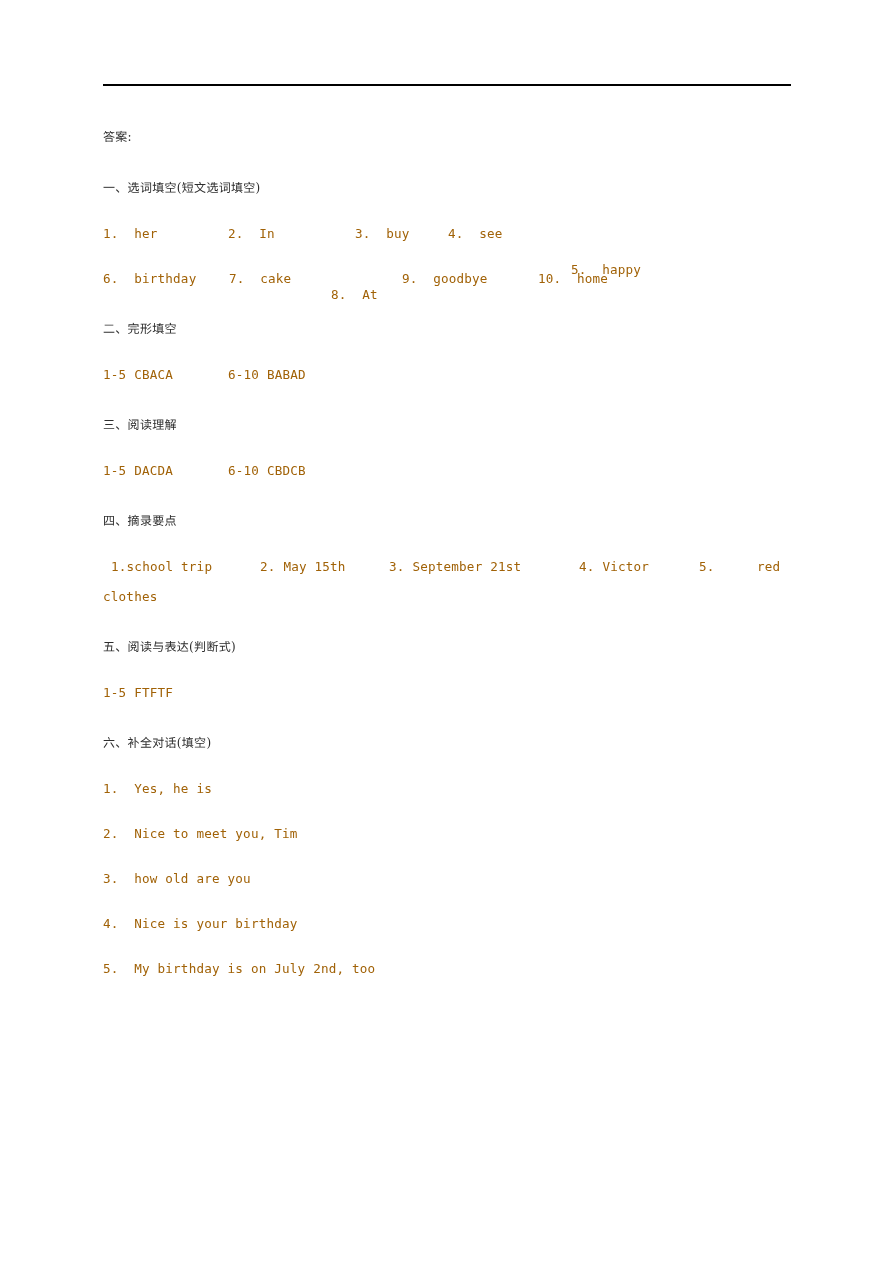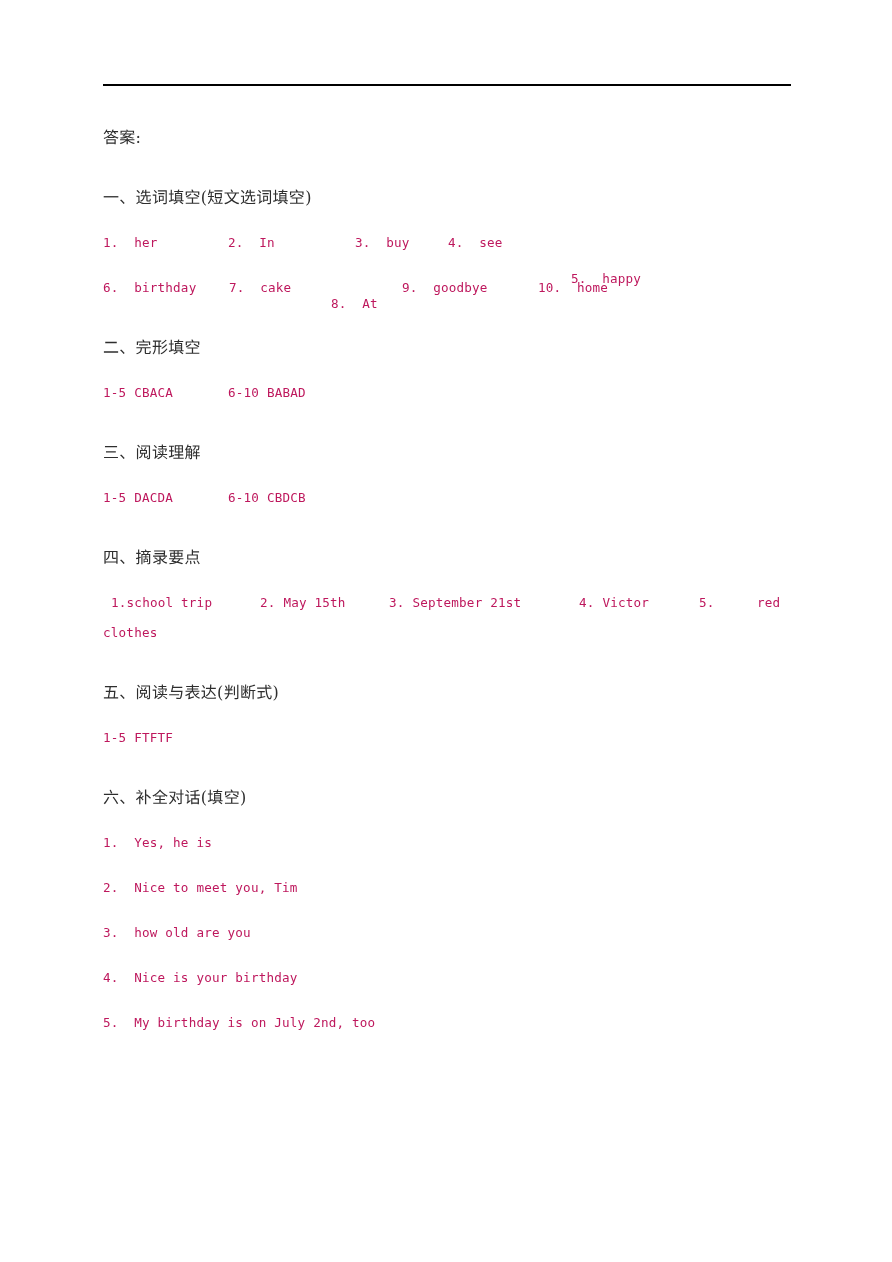--- a/index.html
+++ b/index.html
@@ -46,37 +46,37 @@
   
   .line {
     position: relative;
     white-space: pre;
     color: #2b2b2b;
   }
 
   
   .cn {
     font-family: "DejaVu Serif", "Liberation Serif", serif;
-    font-size: 16px;
+    font-size: 12px;
     line-height: 15px;
     color: #2e2e2e;
     letter-spacing: 0.3px;
   }
 
   .mono {
     font-family: "DejaVu Sans Mono", "Liberation Mono", monospace;
     font-size: 12.6px;
     line-height: 15px;
-    color: #be185d;
+    color: #a16207;
     letter-spacing: 0.2px;
   }
 
   
   .gap-title     { margin-top: 0px; }
-  .gap-section   { margin-top: 45px; }
+  .gap-section   { margin-top: 36px; }
   .gap-row       { margin-top: 30px; }
   .gap-row-tight { margin-top: 15px; }
 
   
   .grid-row {
     position: relative;
     height: 15px;
   }
   .grid-row .cell {
     position: absolute;

